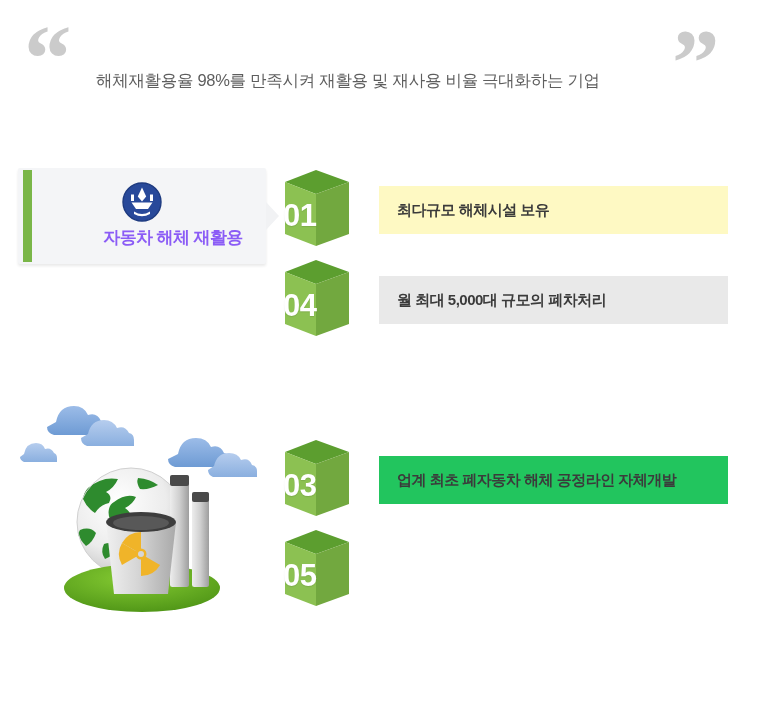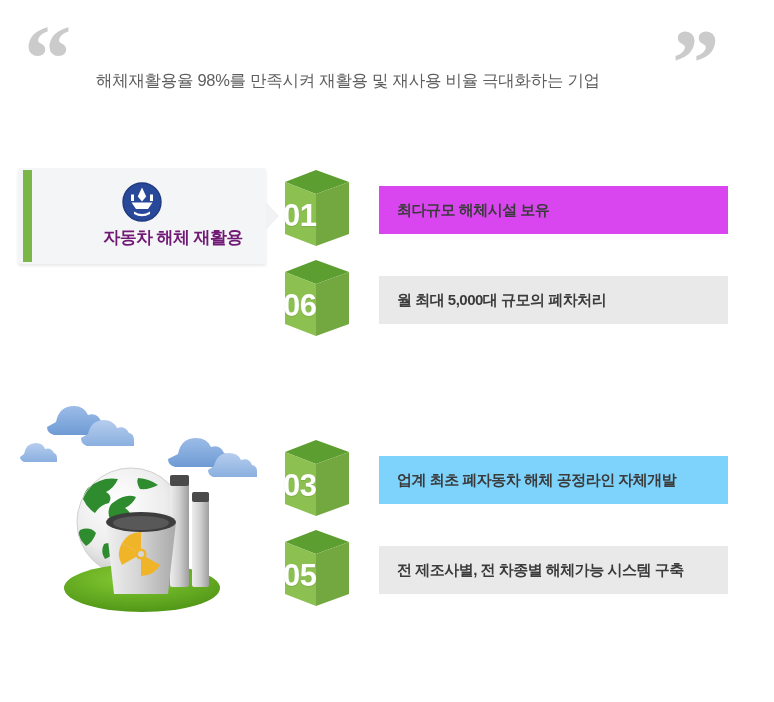--- a/index.html
+++ b/index.html
@@ -75,21 +75,21 @@
     width: 40px; height: 40px;
   }
   #category-label {
     position: absolute;
     left: 14px;
     right: 0;
     top: 58px;
     text-align: center;
     font-size: 17px;
     font-weight: 700;
-    color: #701a75;
+    color: #8b5cf6;
     letter-spacing: -0.6px;
     padding-left: 48px;
   }
   #category-arrow {
     position: absolute;
     left: 266px;
     top: 202px;
     width: 0; height: 0;
     border-top: 14px solid transparent;
     border-bottom: 14px solid transparent;
@@ -268,56 +268,53 @@
 
 <div class="step-row" style="top: 168px;">
     <div class="step-cube">
       <svg viewBox="0 0 78 86" width="78" height="86" aria-hidden="true">
         <polygon class="cube-top" points="33,2 66,14 33,26 2,14" fill="#5c9e2f"></polygon>
         <polygon class="cube-front" points="2,14 33,26 33,78 2,66" fill="#8cc152"></polygon>
         <polygon class="cube-side" points="33,26 66,14 66,66 33,78" fill="#72a83f"></polygon>
       </svg>
     </div>
     <div class="step-number">01</div>
-    <div class="step-bar" style="background: #d946ef;">
+    <div class="step-bar" style="background: #fef9c3;">
       <div class="step-text" style="color: rgb(59, 59, 59);">최다규모 해체시설 보유</div>
     </div>
   </div>
     <div class="step-row" style="top: 258px;">
     <div class="step-cube">
       <svg viewBox="0 0 78 86" width="78" height="86" aria-hidden="true">
         <polygon class="cube-top" points="33,2 66,14 33,26 2,14" fill="#5c9e2f"></polygon>
         <polygon class="cube-front" points="2,14 33,26 33,78 2,66" fill="#8cc152"></polygon>
         <polygon class="cube-side" points="33,26 66,14 66,66 33,78" fill="#72a83f"></polygon>
       </svg>
     </div>
-    <div class="step-number">06</div>
+    <div class="step-number">04</div>
     <div class="step-bar" style="background: rgb(233, 233, 233); text-align: right;">
       <div class="step-text" style="color: rgb(59, 59, 59);">월 최대 5,000대 규모의 폐차처리</div>
     </div>
   </div>
     <div class="step-row" style="top: 438px;">
     <div class="step-cube">
       <svg viewBox="0 0 78 86" width="78" height="86" aria-hidden="true">
         <polygon class="cube-top" points="33,2 66,14 33,26 2,14" fill="#5c9e2f"></polygon>
         <polygon class="cube-front" points="2,14 33,26 33,78 2,66" fill="#8cc152"></polygon>
         <polygon class="cube-side" points="33,26 66,14 66,66 33,78" fill="#72a83f"></polygon>
       </svg>
     </div>
     <div class="step-number">03</div>
-    <div class="step-bar" style="background: #7dd3fc;">
+    <div class="step-bar" style="background: #22c55e;">
       <div class="step-text" style="color: rgb(59, 59, 59);">업계 최초 폐자동차 해체 공정라인 자체개발</div>
     </div>
   </div>
     <div class="step-row" style="top: 528px;">
     <div class="step-cube">
       <svg viewBox="0 0 78 86" width="78" height="86" aria-hidden="true">
         <polygon class="cube-top" points="33,2 66,14 33,26 2,14" fill="#5c9e2f"></polygon>
         <polygon class="cube-front" points="2,14 33,26 33,78 2,66" fill="#8cc152"></polygon>
         <polygon class="cube-side" points="33,26 66,14 66,66 33,78" fill="#72a83f"></polygon>
       </svg>
     </div>
     <div class="step-number">05</div>
-    <div class="step-bar" style="background: rgb(233, 233, 233);">
-      <div class="step-text" style="color: rgb(59, 59, 59);">전 제조사별, 전 차종별 해체가능 시스템 구축</div>
-    </div>
   </div>
   </div>
 
 </body></html>

